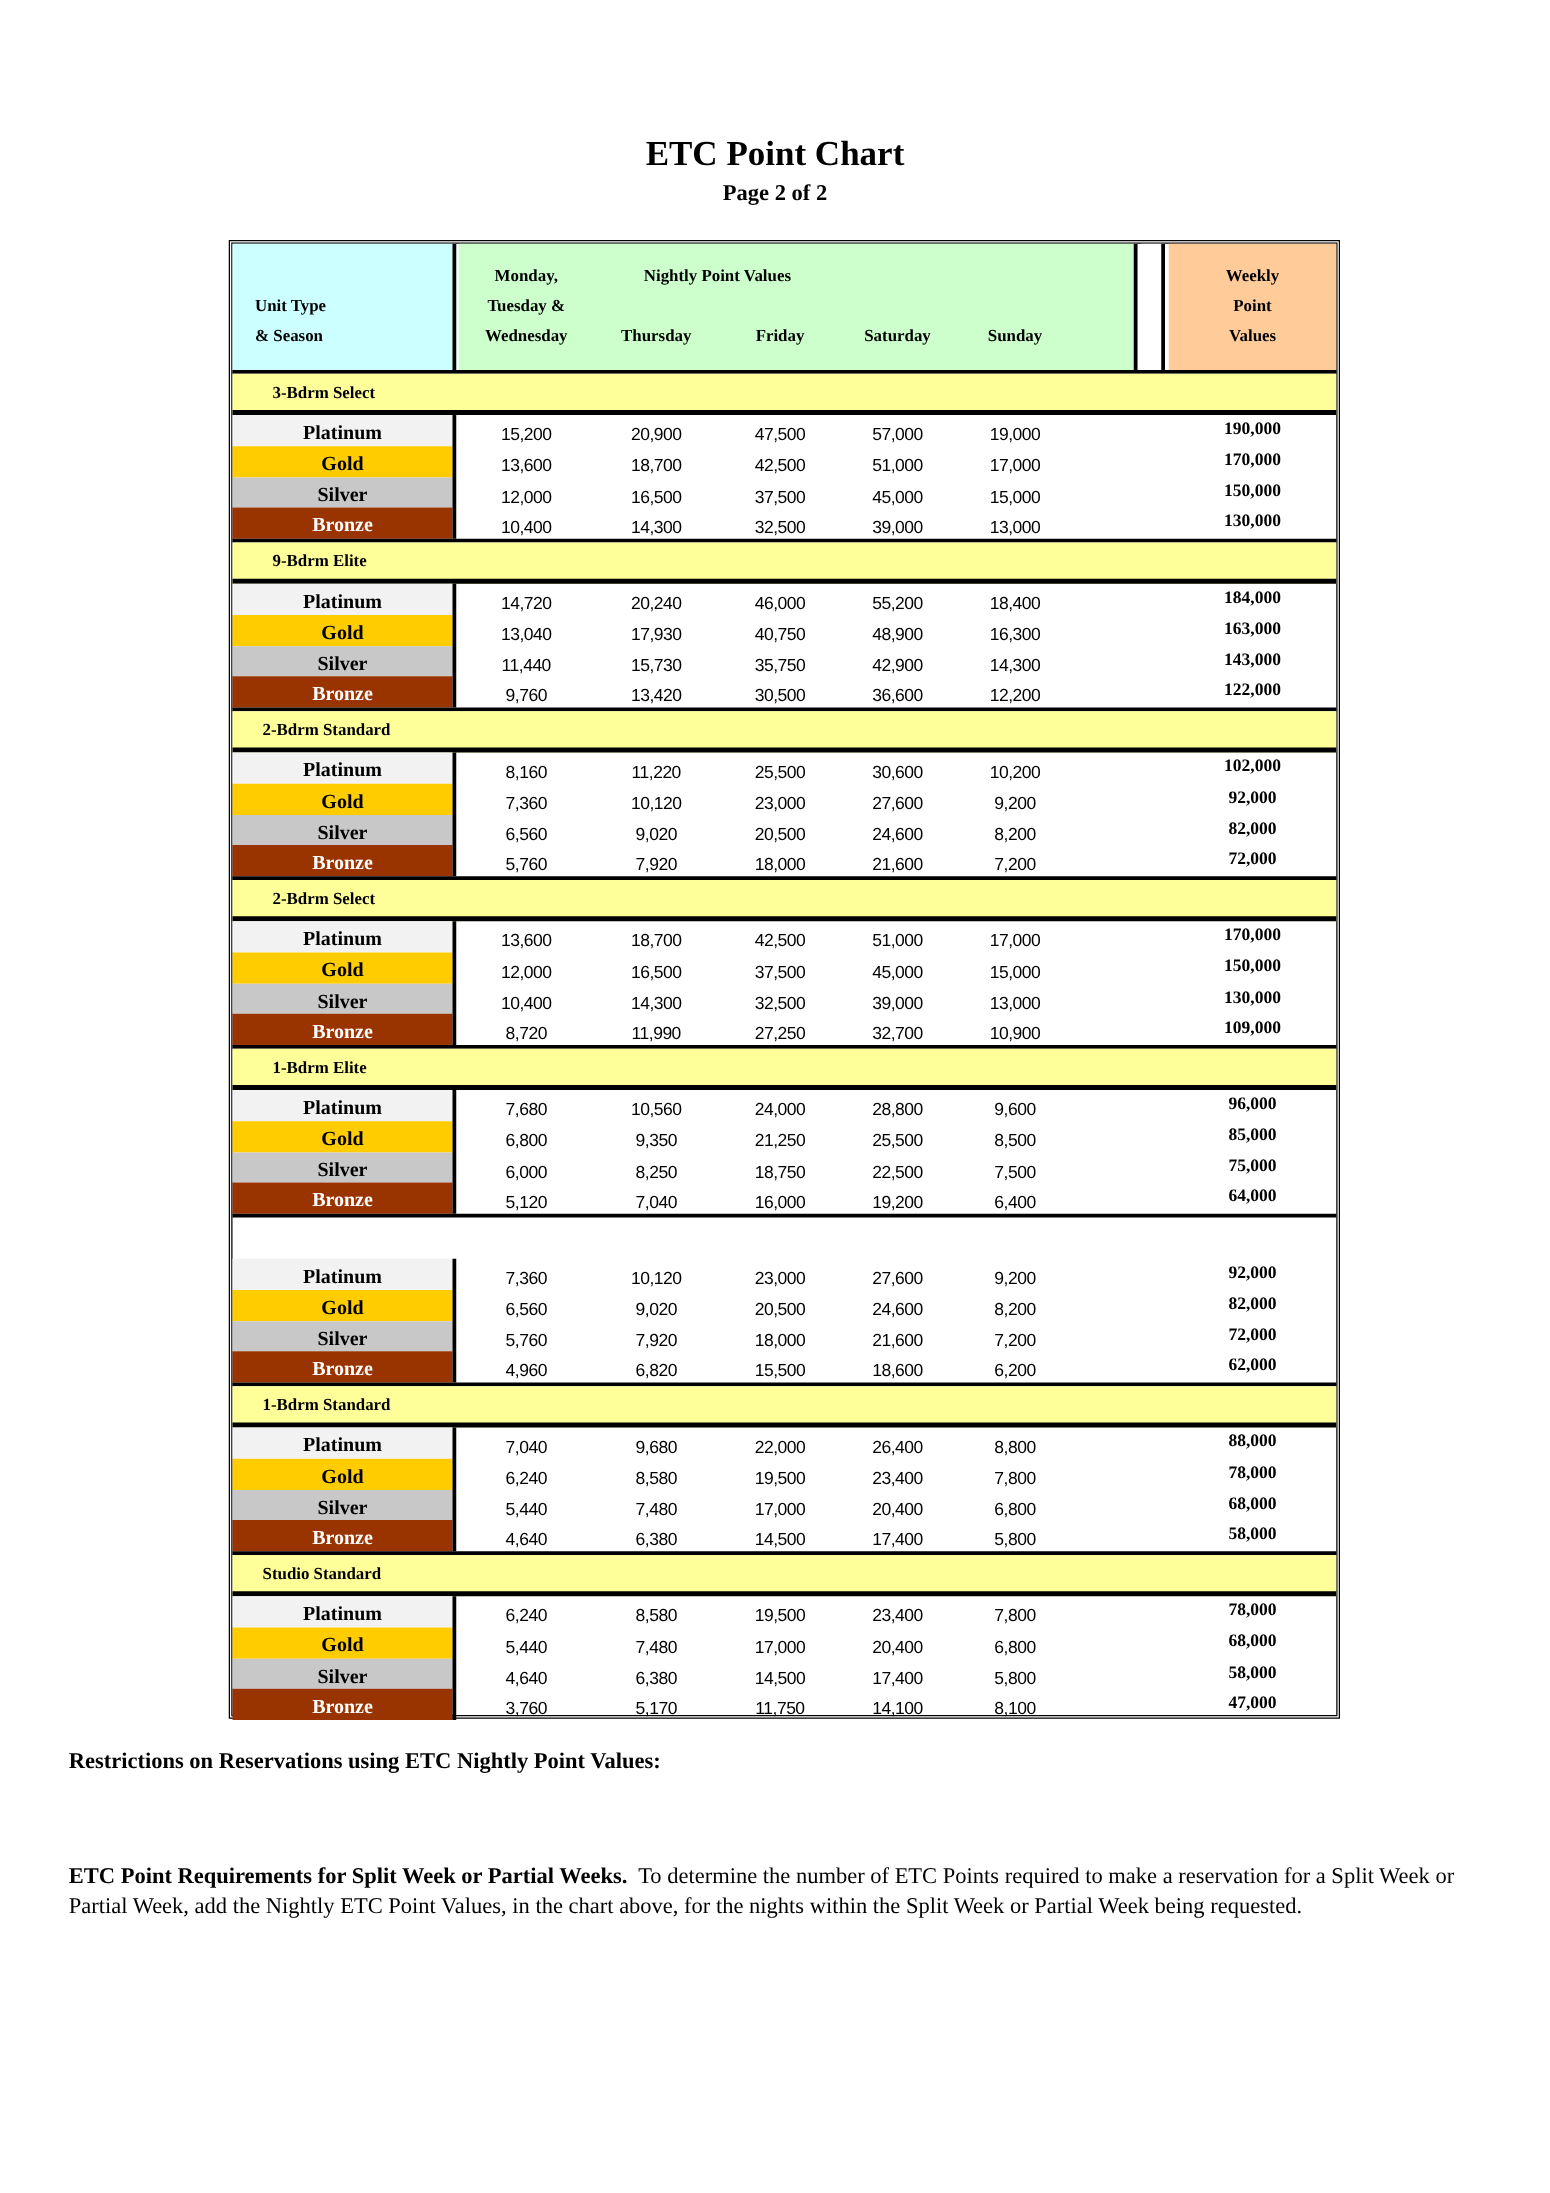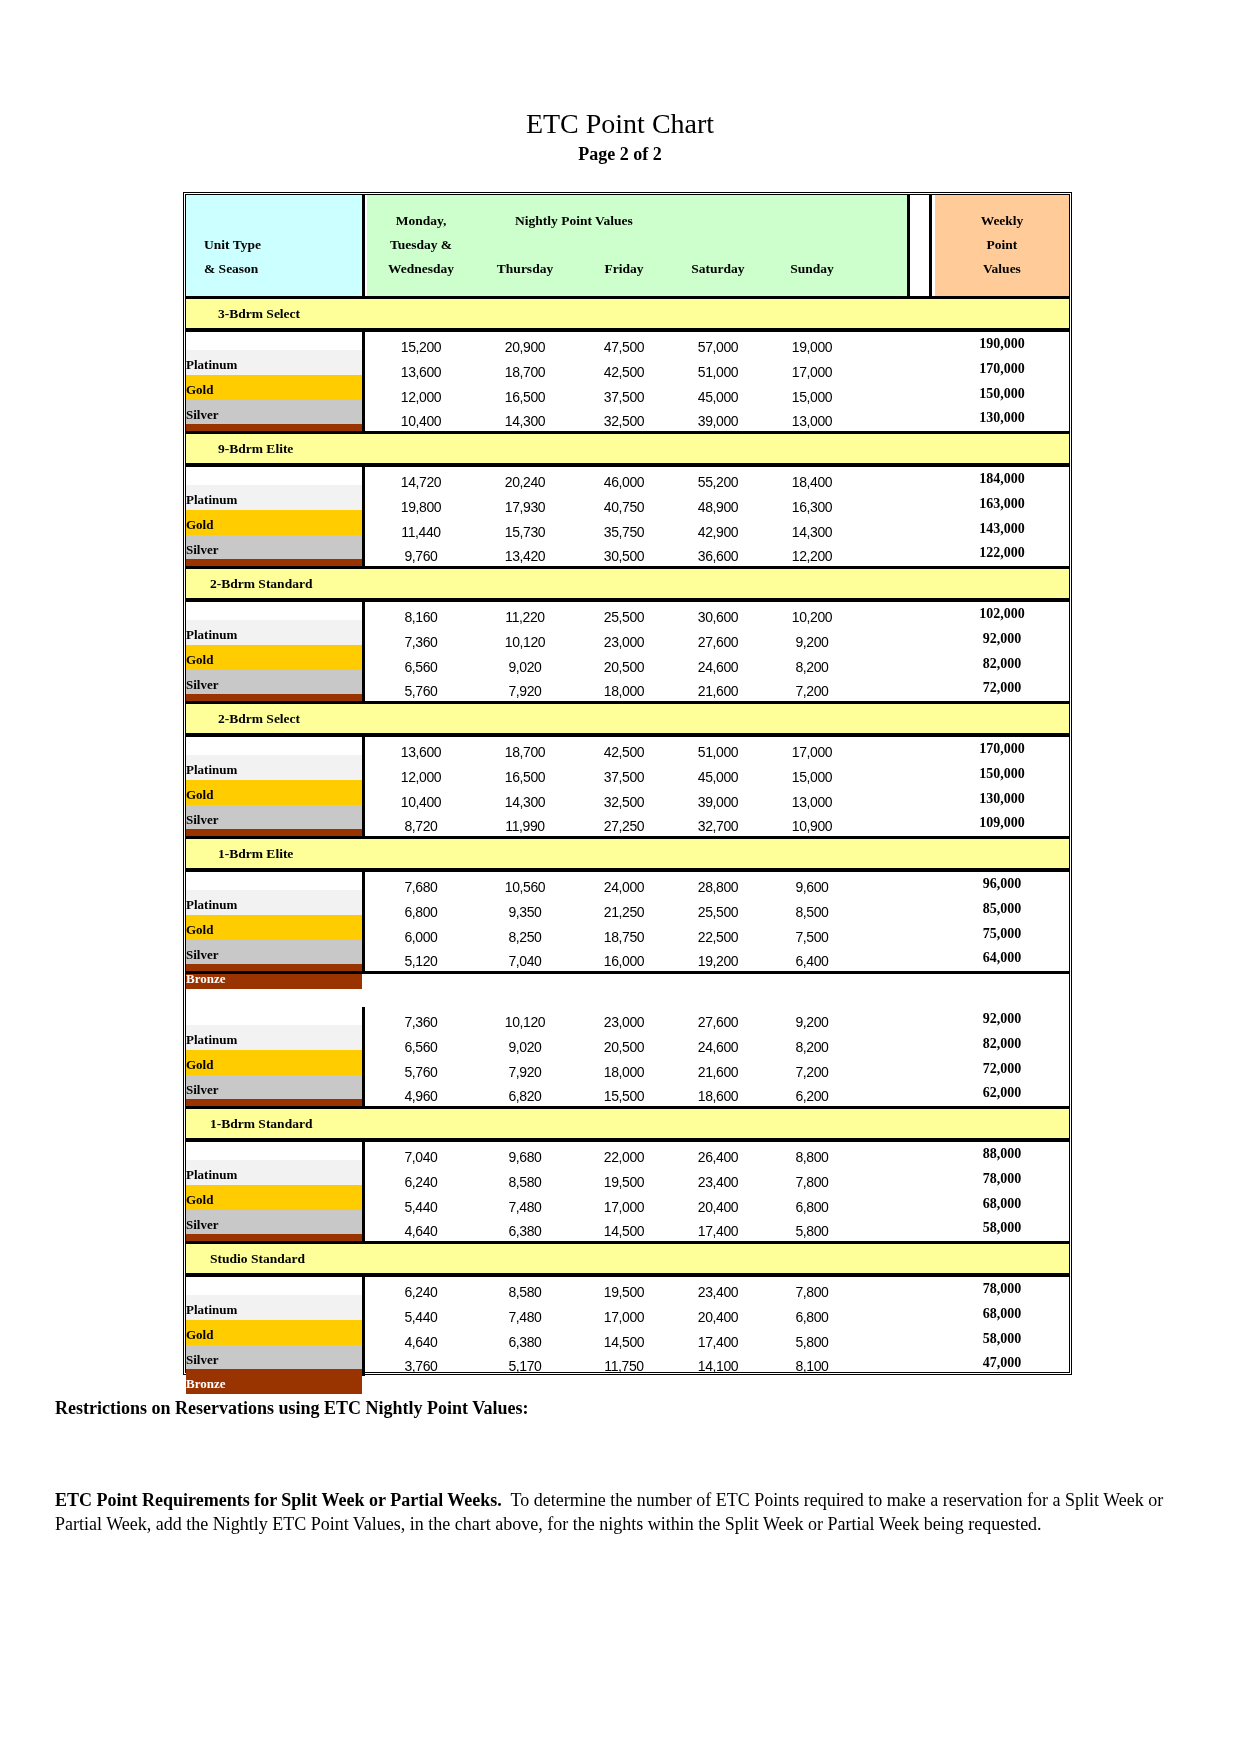--- a/index.html
+++ b/index.html
@@ -2,21 +2,21 @@
 <html><head>
 <meta charset="utf-8">
 <style>
   html, body { margin: 0; padding: 0; background: #ffffff; }
   body {
     width: 1240px; height: 1754px; position: relative; overflow: hidden;
     font-family: "Liberation Serif", "DejaVu Serif", serif; color: #000;
   }
   .title {
     position: absolute; left: 0; width: 1240px; top: 108px; text-align: center;
-    font-weight: normal; font-size: 28px; line-height: 32px;
+    font-weight: bold; font-size: 28px; line-height: 32px;
   }
   .subtitle {
     position: absolute; left: 0; width: 1240px; top: 143px; text-align: center;
     font-weight: bold; font-size: 18px; line-height: 22px;
   }
   .chart {
     position: absolute; left: 183px; top: 192px; width: 889px; height: 1183px;
     border: 3px double #000; box-sizing: border-box; background: #fff;
   }
   
@@ -37,21 +37,21 @@
     position: absolute; left: 0; top: 0; width: 883px; height: 29px; background: #ffff99;
     border-bottom: 4px solid #000; box-sizing: content-box;
   }
   .band-label {
     position: absolute; top: 5px; font-weight: bold; font-size: 13.5px; line-height: 20px; white-space: nowrap;
   }
   .rows { position: absolute; left: 0; top: 33px; width: 883px; height: 99px; }
   .row { position: absolute; left: 0; width: 883px; height: 24.75px; }
   .season {
     position: absolute; left: 0; top: 0; width: 176px; height: 100%;
-    text-align: left; font-weight: bold; font-size: 13px; line-height: 30px; margin-top: 18px;
+    text-align: center; font-weight: bold; font-size: 16px; line-height: 30px;
   }
   .divider { position: absolute; left: 176px; top: 0; width: 3px; height: 99px; background: #000; }
   .val {
     position: absolute; top: 0; width: 90px; text-align: center; font-size: 14px; line-height: 30px;
     font-family: "Liberation Sans Narrow", "Liberation Sans", sans-serif; letter-spacing: -0.4px;
   }
   .wval {
     position: absolute; top: 0; width: 134px; left: 749px; text-align: center;
     font-weight: bold; font-size: 14px; line-height: 24px;
   }
@@ -143,21 +143,21 @@
             <div class="season" style="background:#f2f2f2; color:#000">Platinum</div>
             <div class="val" style="left:190px">14,720</div>
             <div class="val" style="left:294px">20,240</div>
             <div class="val" style="left:393px">46,000</div>
             <div class="val" style="left:487px">55,200</div>
             <div class="val" style="left:581px">18,400</div>
             <div class="wval">184,000</div>
           </div>
           <div class="row" style="top:24.75px">
             <div class="season" style="background:#ffcc00; color:#000">Gold</div>
-            <div class="val" style="left:190px">19,800</div>
+            <div class="val" style="left:190px">13,040</div>
             <div class="val" style="left:294px">17,930</div>
             <div class="val" style="left:393px">40,750</div>
             <div class="val" style="left:487px">48,900</div>
             <div class="val" style="left:581px">16,300</div>
             <div class="wval">163,000</div>
           </div>
           <div class="row" style="top:49.5px">
             <div class="season" style="background:#c8c8c8; color:#000">Silver</div>
             <div class="val" style="left:190px">11,440</div>
             <div class="val" style="left:294px">15,730</div>

